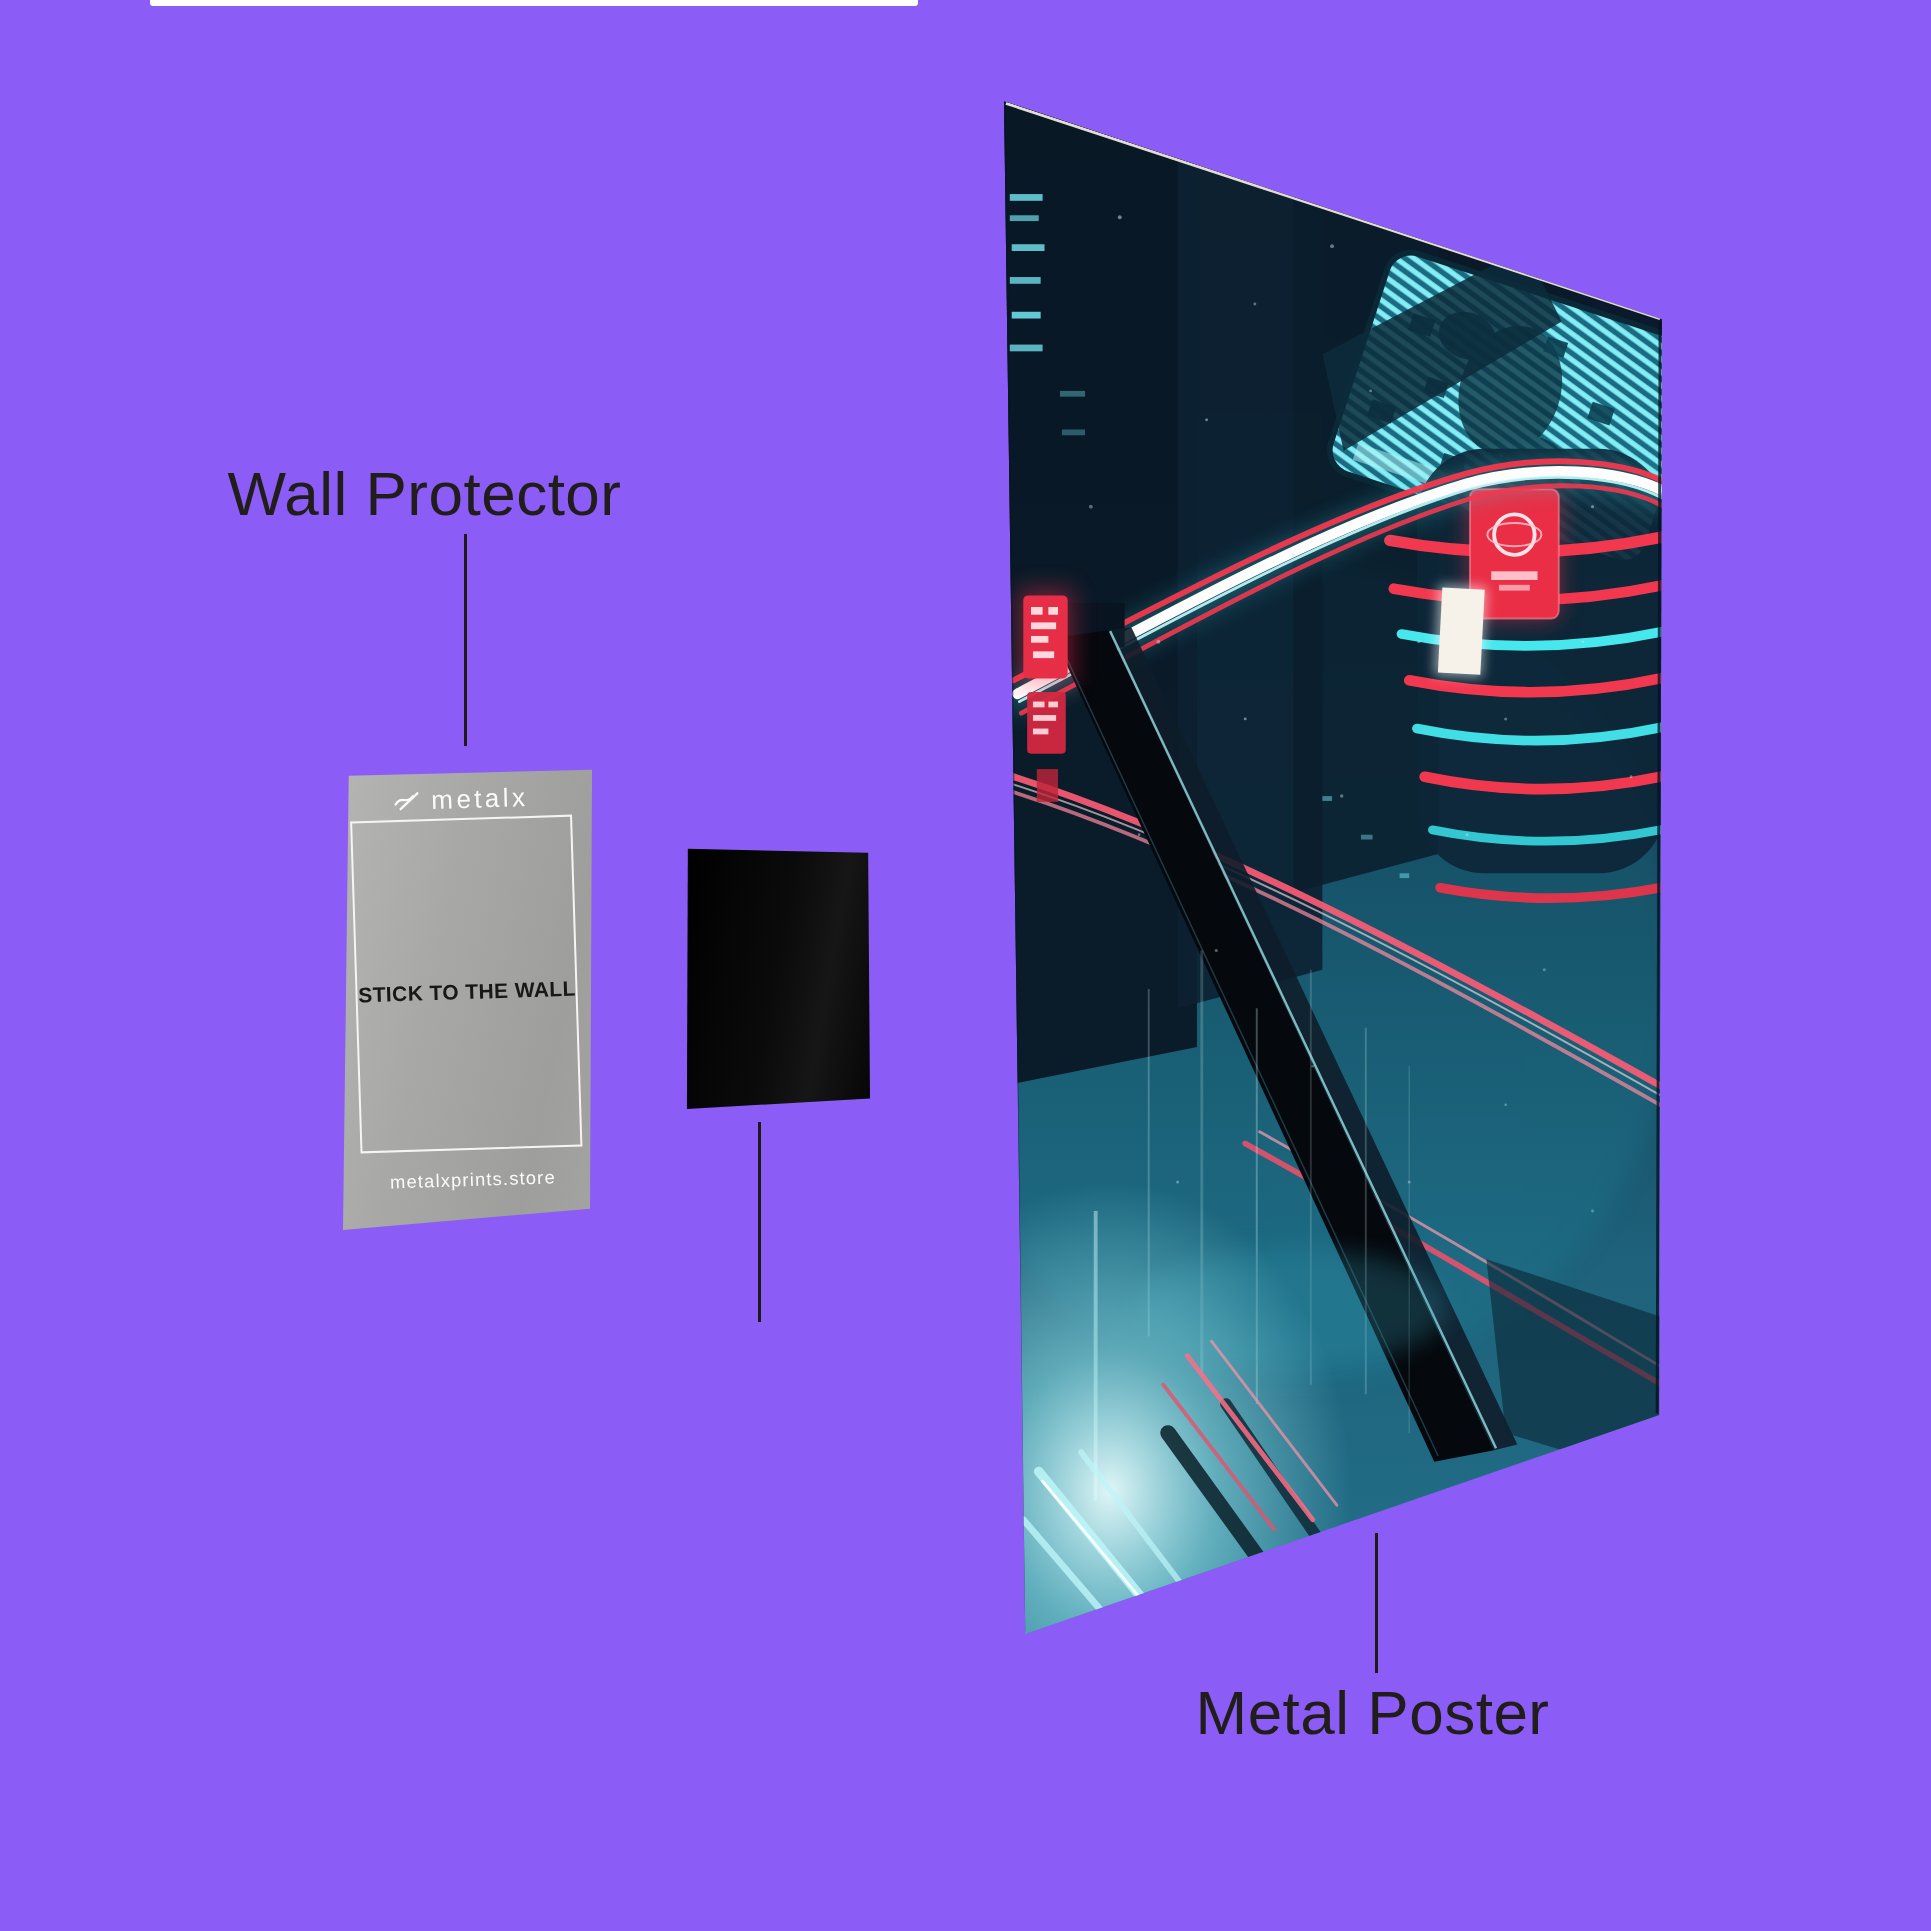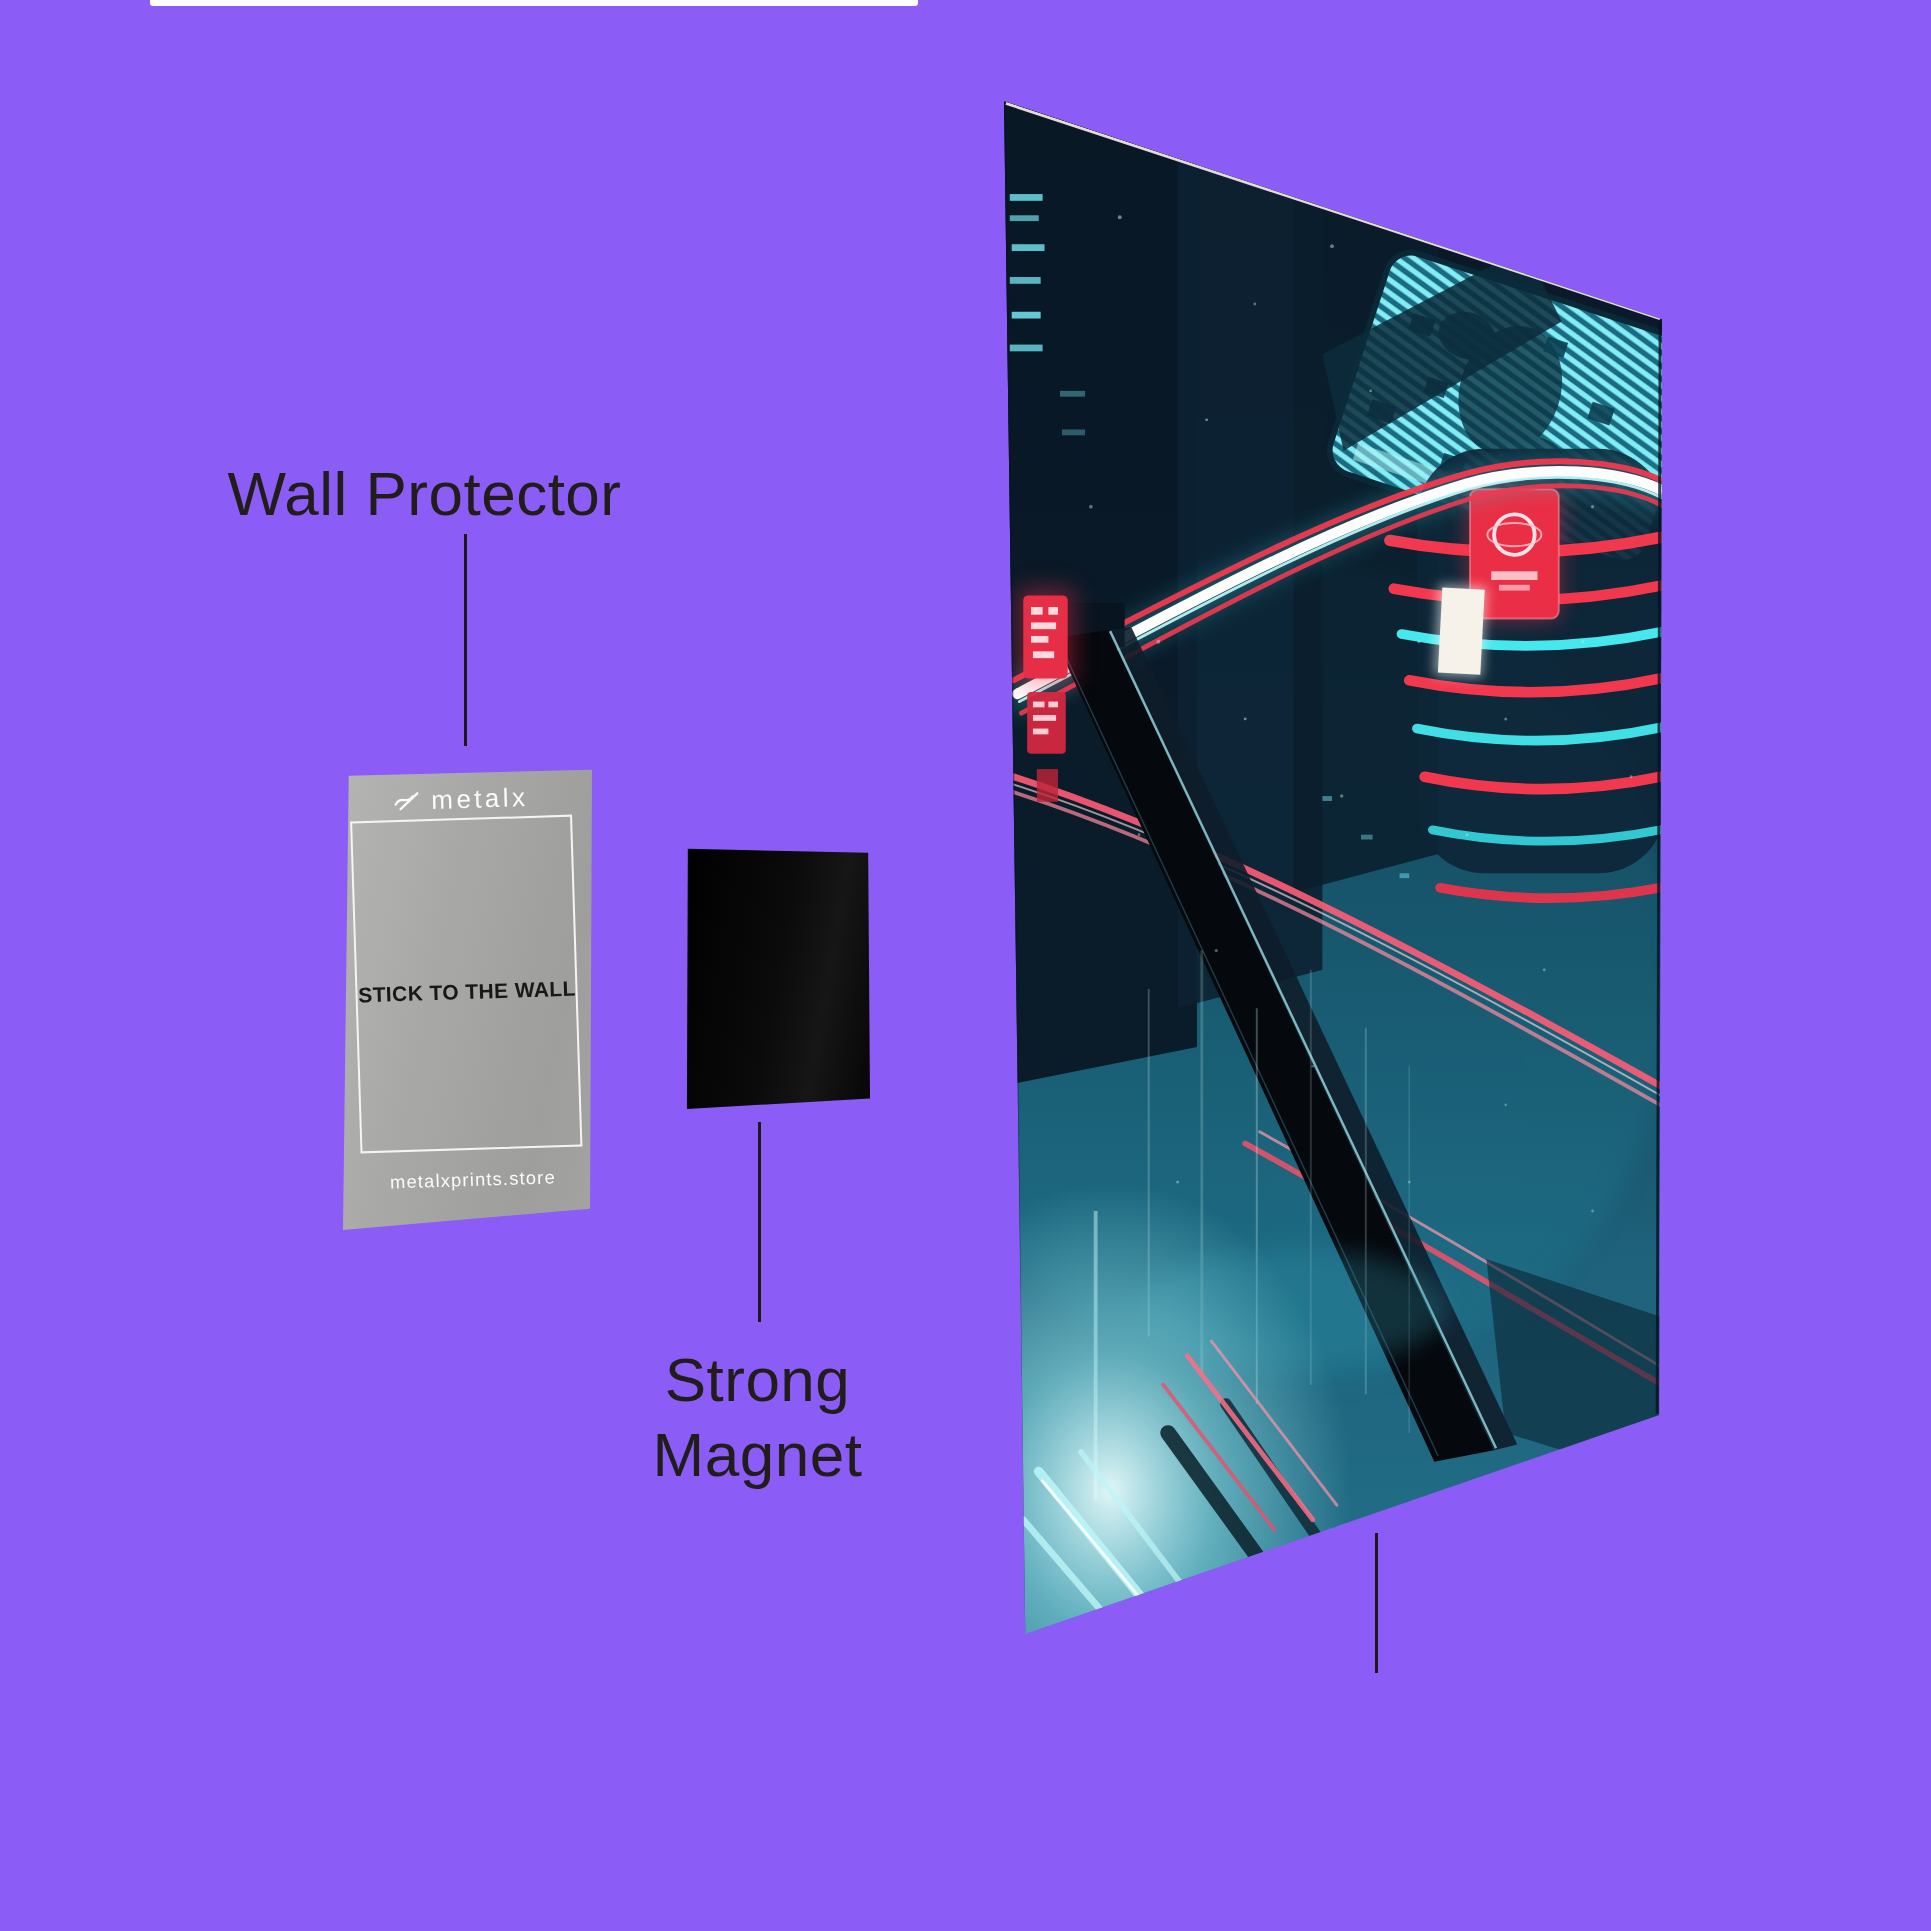--- a/index.html
+++ b/index.html
@@ -85,21 +85,20 @@
         <span class="brand-text">metalx</span>
       </div>
       <div class="card-frame"></div>
       <div class="card-message">STICK TO THE WALL</div>
       <div class="card-site">metalxprints.store</div>
     </div>
   </div>
 
   <div class="magnet"></div>
   <div class="leader leader-mag"></div>
-  <div class="label label-sm"><span>Strong</span><br><span>Magnet</span></div>
 
   <div class="poster">
     <svg viewBox="0 0 682 1588">
       <defs>
         <linearGradient id="bg" x1="0" y1="0" x2="0" y2="1">
           <stop offset="0" stop-color="#091322"></stop>
           <stop offset=".2" stop-color="#0c1d2e"></stop>
           <stop offset=".4" stop-color="#113449"></stop>
           <stop offset=".58" stop-color="#174b61"></stop>
           <stop offset=".75" stop-color="#1e617a"></stop>
@@ -294,15 +293,16 @@
 
       <g>
         <line x1="2" y1="2" x2="680" y2="225" stroke="#efe7df" stroke-width="3" opacity=".95"></line>
         <line x1="680" y1="228" x2="677" y2="1360" stroke="#061521" stroke-width="3" opacity=".8"></line>
         <line x1="1" y1="4" x2="21" y2="1586" stroke="#0a1520" stroke-width="2" opacity=".5"></line>
       </g>
     </svg>
   </div>
 
   <div class="leader leader-mp"></div>
+  <div class="label label-mp">Metal Poster</div>
 
 </div>
 
 
 </body></html>

